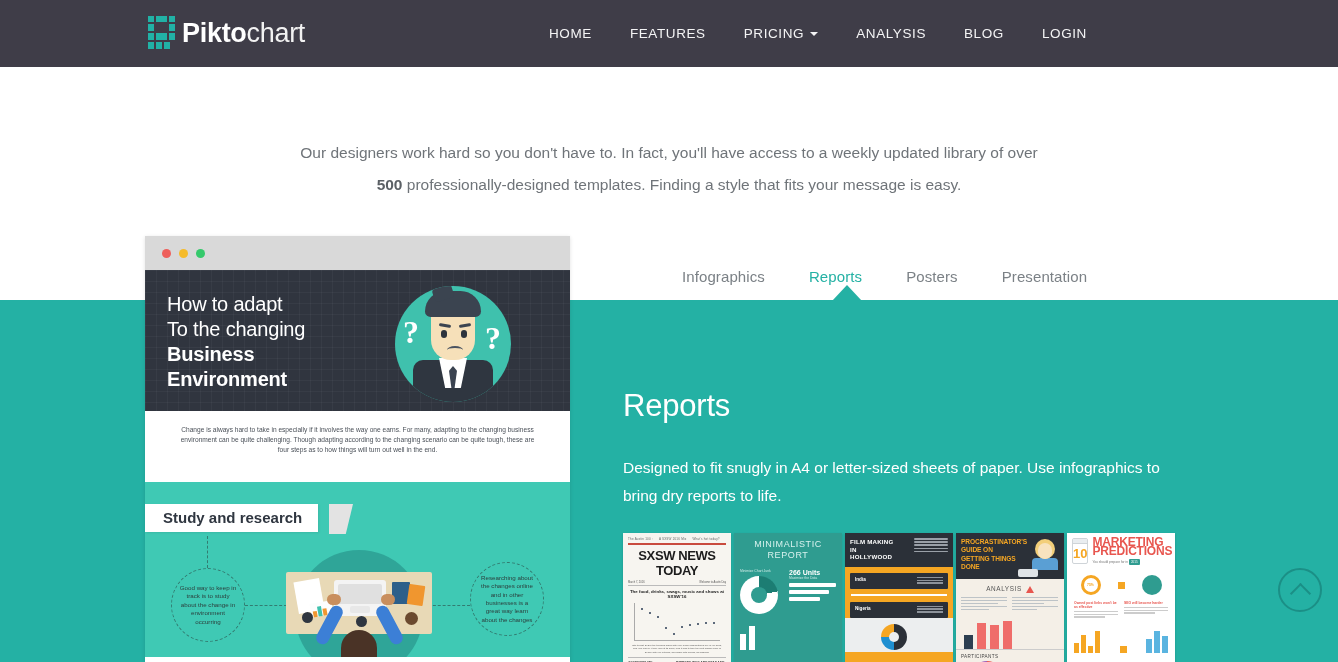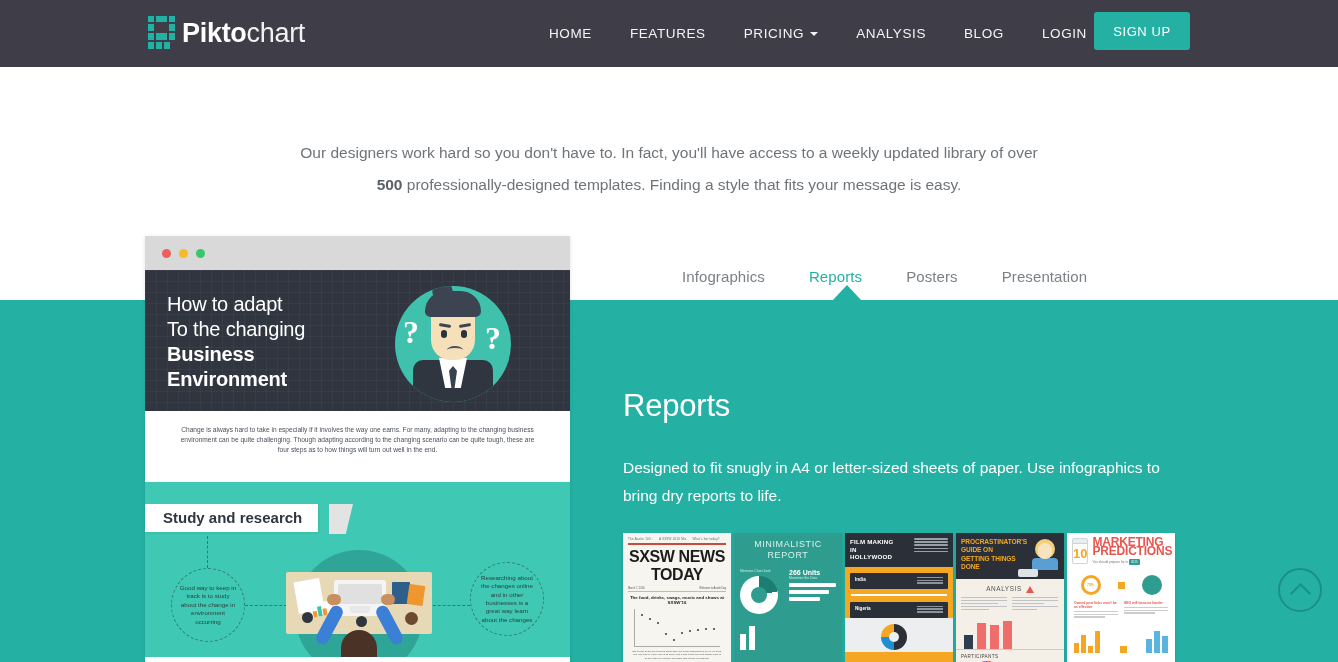--- a/index.html
+++ b/index.html
@@ -235,21 +235,21 @@
   .thumb {
     width: 108px; height: 129px; background: #fff; overflow: hidden;
     position: relative; cursor: pointer; font-size: 5px; color: #333;
     box-shadow: 0 1px 2px rgba(0,0,0,0.18);
   }
 
   
   .t1 { background: #f7f5f0; padding: 4px 5px; }
   .t1 .kick { font-size: 3px; color: #666; letter-spacing: .2px; display:flex; gap:6px; }
   .t1 .rule { height: 1.5px; background: #c94b3e; margin: 2px 0 3px; }
-  .t1 .mast { font-size: 16px; font-weight: 700; text-align: center; color: #1c1c1c; letter-spacing: -0.4px; }
+  .t1 .mast { font-size: 13px; font-weight: 700; text-align: center; color: #1c1c1c; letter-spacing: -0.4px; }
   .t1 .byline { display: flex; justify-content: space-between; font-size: 2.6px; color: #555; margin-top: 3px; border-bottom: .5px solid #bbb; padding-bottom:1px;}
   .t1 .lede { font-size: 4.4px; font-weight: 700; text-align:center; margin: 3px 1px; color:#222; line-height: 5.6px;}
   .t1 .plot { height: 38px; border-left: .5px solid #aaa; border-bottom: .5px solid #aaa; margin: 2px 6px; position: relative; }
   .t1 .pt { position: absolute; width: 2px; height: 2px; border-radius: 50%; background: #2a3b55; }
   .t1 .foot { font-size: 2.4px; color: #555; line-height: 3.4px; margin: 3px 4px; text-align: center;}
   .t1 .cols { display:flex; gap:4px; border-top: .5px solid #bbb; padding-top: 3px; margin-top:2px;}
   .t1 .colh { font-size: 3.2px; font-weight:700; color:#333; line-height: 4.4px;}
 
   
   .t2 { background: #2f9c90; color: #fff; padding: 6px; }
@@ -374,21 +374,20 @@
           <span>ANALYSIS</span>
         </a>
       <a class="nav-link">
           <span>BLOG</span>
         </a>
       <a class="nav-link">
           <span>LOGIN</span>
         </a>
     </nav>
 
-    <button class="signup-btn">SIGN UP</button>
   </div>
 
   <p class="page-sub">
     <span>Our designers work hard so you don't have to. In fact, you'll have access to a weekly updated library of over</span>
     <b>500</b><span> professionally-designed templates. Finding a style that fits your message is easy.</span>
   </p>
 
   <div class="tabs">
     <div class="tab">Infographics</div>
     <div class="tab active">Reports</div>

